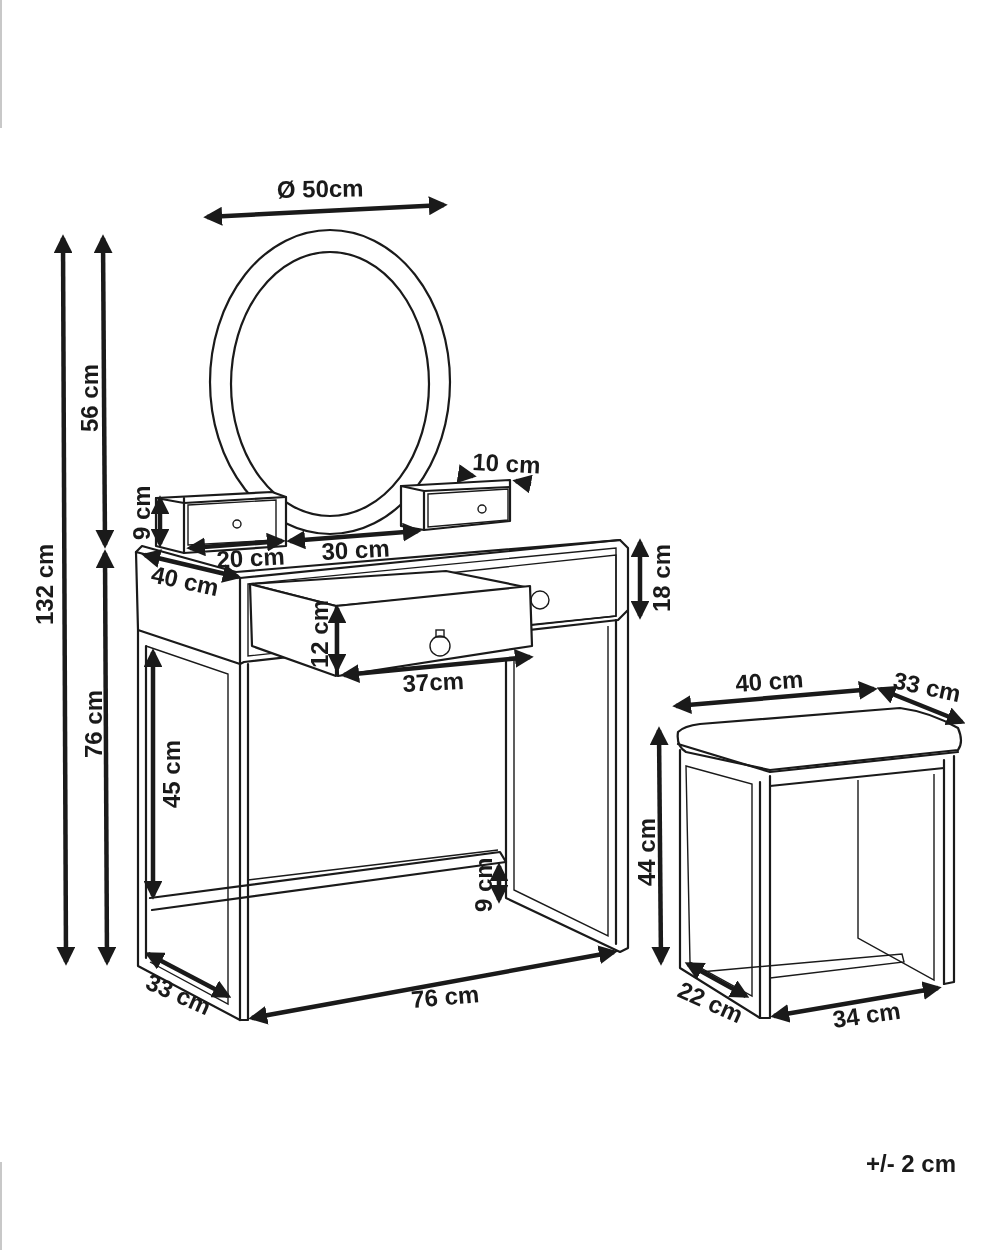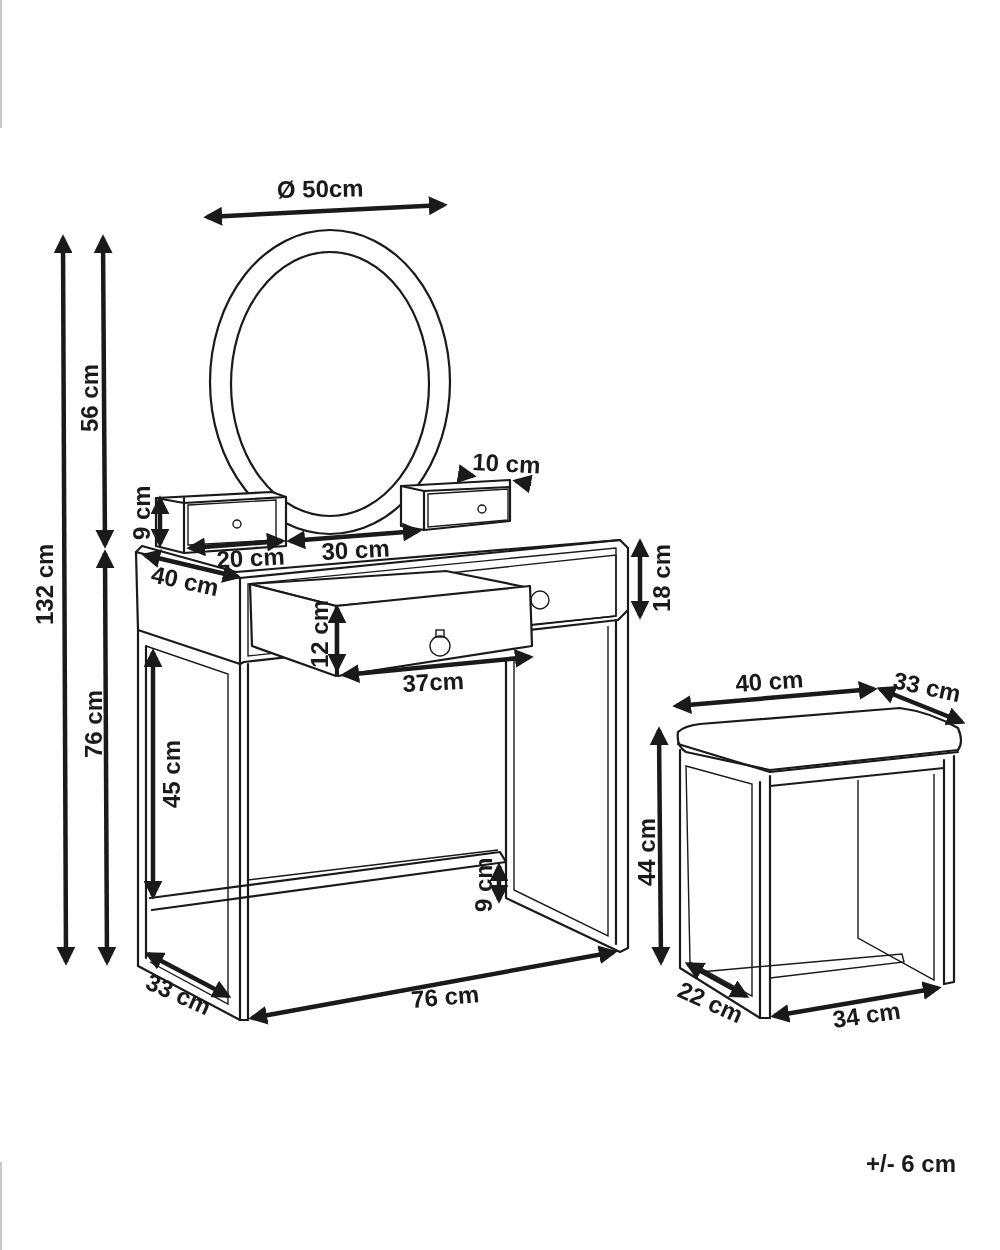--- a/index.html
+++ b/index.html
@@ -144,13 +144,13 @@
     <text class="lbl" x="412" y="1008" transform="rotate(-5 412 1008)">76 cm</text>
 
     <text class="lbl" x="736" y="692" transform="rotate(-4 736 692)">40 cm</text>
     <text class="lbl" x="892" y="688" transform="rotate(12 892 688)">33 cm</text>
     <text class="lbl" x="0" y="0" transform="translate(655 886) rotate(-90)">44 cm</text>
     <text class="lbl" x="676" y="996" transform="rotate(24 676 996)">22 cm</text>
     <text class="lbl" x="834" y="1028" transform="rotate(-8 834 1028)">34 cm</text>
   </g>
 </svg>
 
-<div class="tol">+/- 6 cm</div>
+<div class="tol">+/- 2 cm</div>
 
 </body></html>

